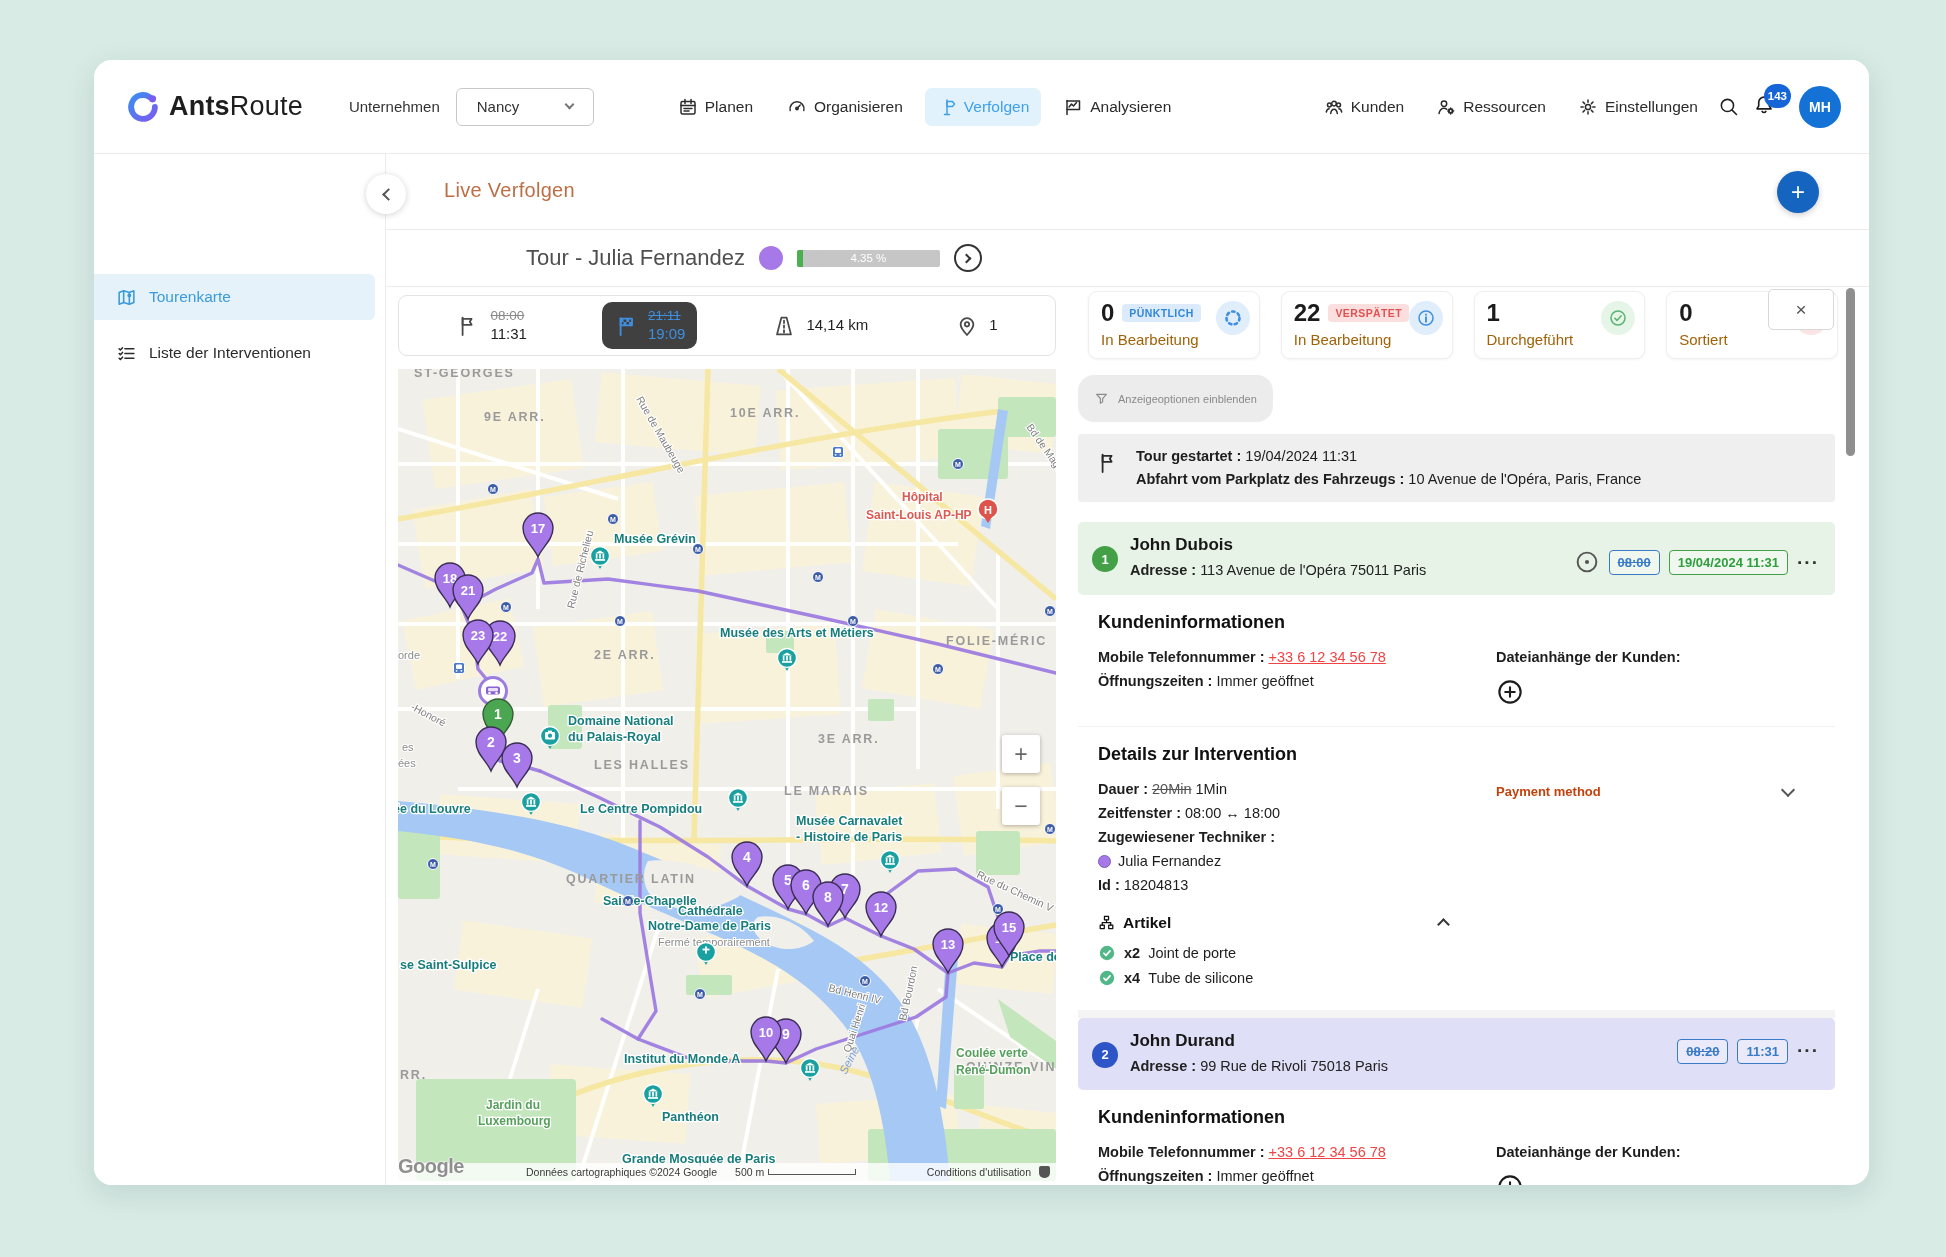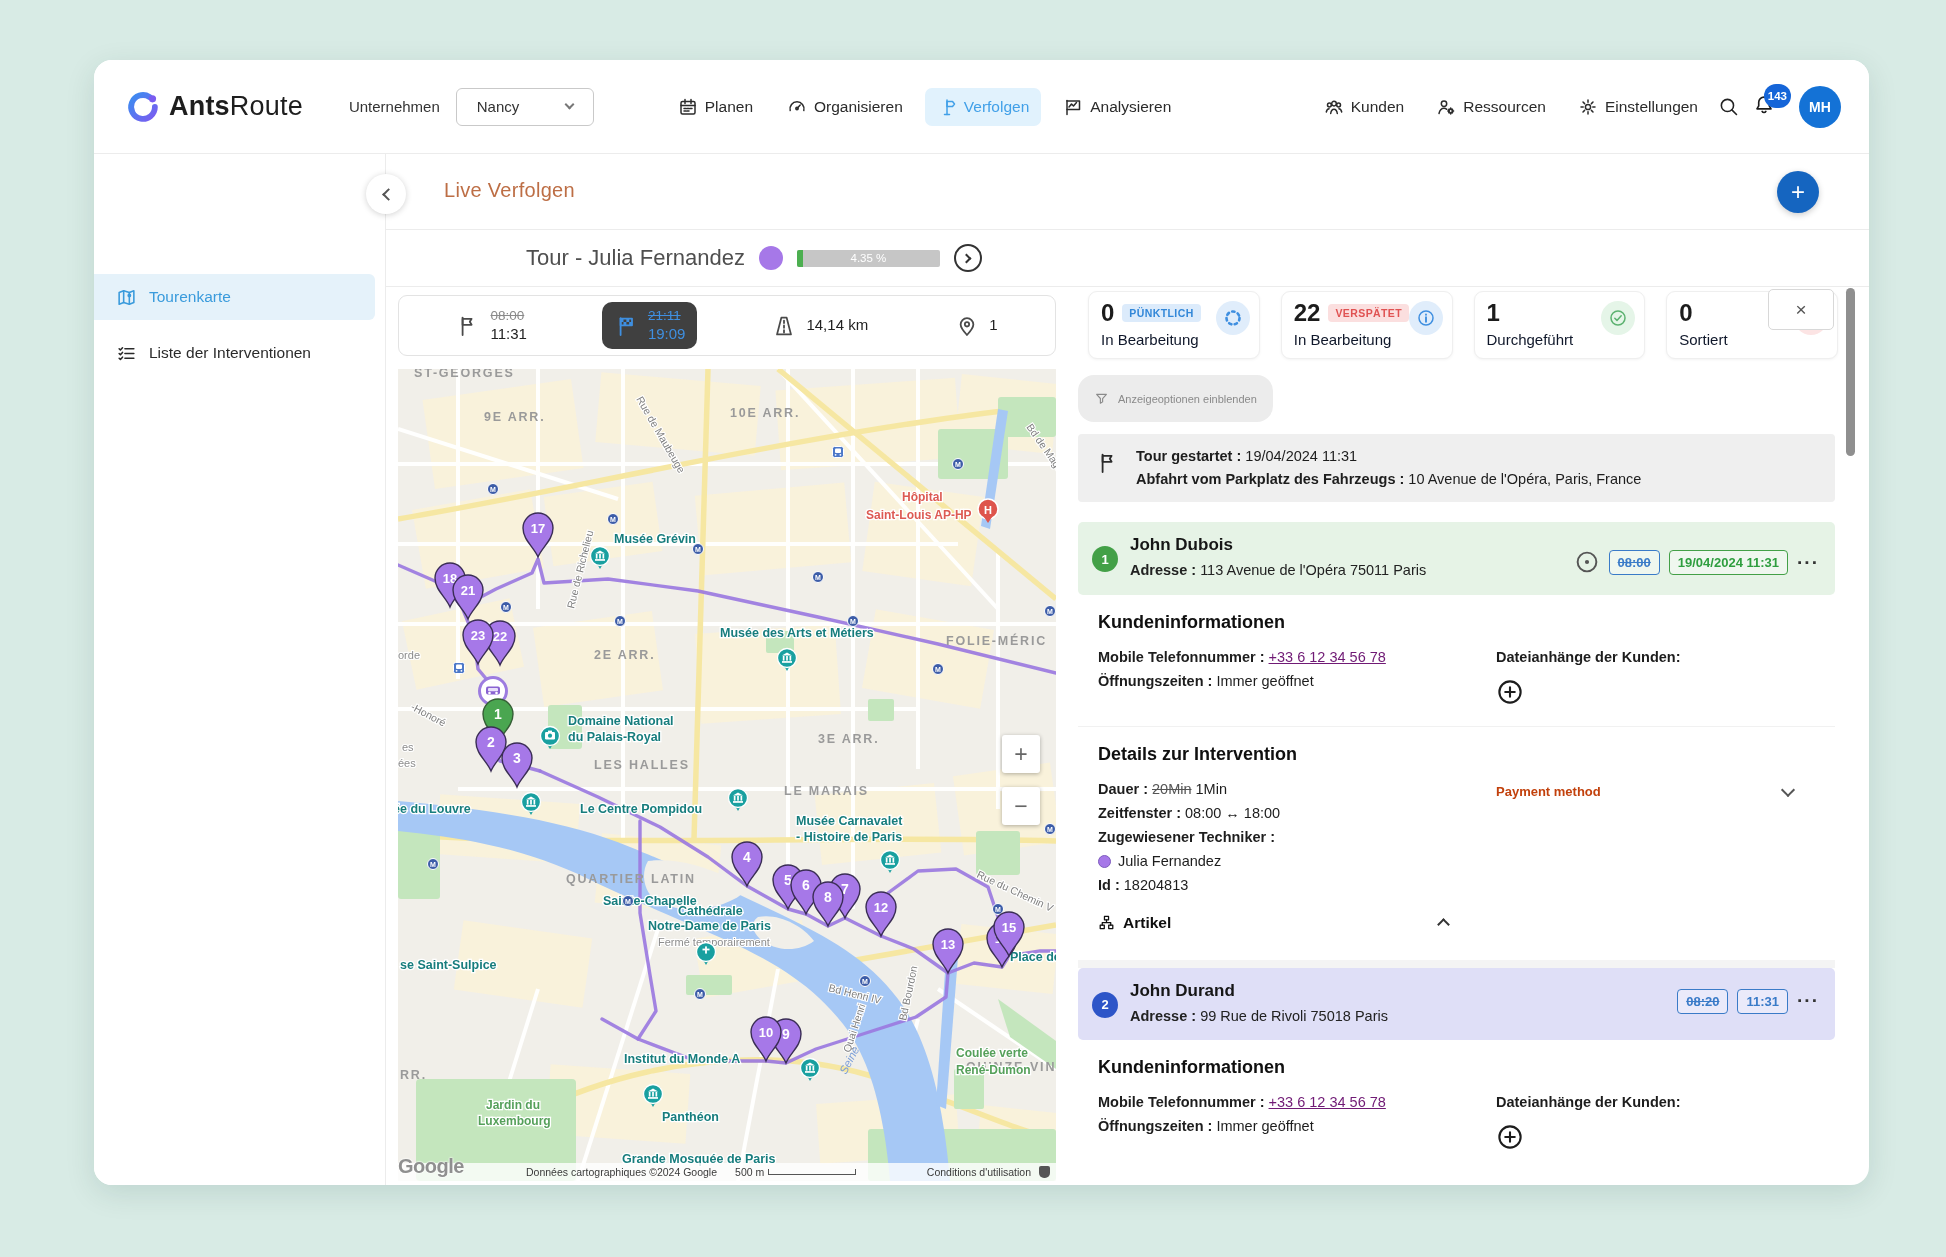--- a/index.html
+++ b/index.html
@@ -66,21 +66,21 @@
   .tcell.act .icon, .tcell.act .told, .tcell.act .tval { color:#3f8fe0; }
   .told { font-size:13.5px; color:#8a8a8a; text-decoration:line-through; line-height:1.25; }
   .tval { font-size:15px; color:#222; line-height:1.25; }
   .stat-cards { position:absolute; left:702px; top:4px; right:31px; height:68px; display:flex; gap:21px; }
   .scard { position:relative; flex:1; background:#fff; border:1px solid #efefef; border-radius:9px; box-shadow:0 1px 3px rgba(0,0,0,.05); padding:9px 12px; }
   .scount-row { display:flex; align-items:center; gap:8px; }
   .scount { font-size:24px; font-weight:800; color:#1c1c1c; line-height:1; }
   .sbadge { font-size:10.5px; font-weight:700; letter-spacing:.4px; padding:3px 7px; border-radius:4px; }
   .sbadge.blue { background:#dcebfb; color:#3287d8; }
   .sbadge.red  { background:#fbdfdf; color:#e05252; }
-  .slabel { font-size:15px; color:#0f172a; margin-top:6px; }
+  .slabel { font-size:15px; color:#a16207; margin-top:6px; }
   .sicon { position:absolute; right:9px; top:9px; width:34px; height:34px; border-radius:50%; display:flex; align-items:center; justify-content:center; }
   .sicon.blue { background:#e0edfb; color:#3f8fe0; }
   .sicon.green { background:#e5f5e8; color:#5cb270; }
   .sicon.red { background:#fce4e4; color:#e05b5b; }
 
   
   .map { position:absolute; left:304px; top:309px; width:658px; height:812px; background:#f1efe9; overflow:hidden; }
   .map svg.base { position:absolute; inset:0; }
   .ml-a { font-size:12.5px; font-weight:600; letter-spacing:1.8px; fill:#9a9a9a; }
   .ml-p { font-size:12.5px; font-weight:600; fill:#177d7d; paint-order:stroke; stroke:#fff; stroke-width:2.6px; }
@@ -122,21 +122,21 @@
   .tbox.blue { border:1.5px solid #3a7bc8; color:#3a7bc8; }
   .tbox.green { border:1.5px solid #43a047; color:#2f9e3f; }
   .tbox.strike { text-decoration:line-through; }
   .dots { font-size:19px; font-weight:700; color:#333; letter-spacing:1px; cursor:pointer; line-height:.6; }
   .panel-sec { padding:17px 24px 16px 20px; }
   .panel-sec.btop { border-top:1px solid #f1f1f1; }
   .panel-sec h3 { font-size:18px; font-weight:800; color:#101010; margin-bottom:13px; }
   .two-col { display:grid; grid-template-columns:398px 1fr; }
   .fline { font-size:14.5px; color:#1d1d1d; line-height:1.65; }
   .fline b { font-weight:700; }
-  .fline a { color:#701a75; text-decoration:underline; cursor:pointer; }
+  .fline a { color:#ef4444; text-decoration:underline; cursor:pointer; }
   .fline s { color:#555; }
   .plus-circle { width:28px; height:28px; border:none; background:none; color:#1d1d1d; margin-top:8px; cursor:pointer; padding:0; }
   .payrow { display:flex; align-items:center; justify-content:space-between; padding:6px 18px 0 0; }
   .payrow span.lbl { font-size:13px; font-weight:700; color:#c2410c; }
   .tech-line { display:flex; align-items:center; gap:7px; font-size:14.5px; color:#1d1d1d; line-height:1.65; }
   .tech-dot { width:13px; height:13px; border-radius:50%; background:#a678e8; border:1.5px solid #7d5bbe; }
   .artikel { margin-top:16px; }
   .art-head { display:flex; align-items:center; gap:8px; width:350px; font-size:15.5px; font-weight:800; color:#101010; margin-bottom:12px; }
   .art-head .chev { margin-left:auto; border-color:#333; }
   .art-item { display:flex; align-items:center; gap:8px; font-size:14.5px; color:#1d1d1d; margin-bottom:7px; }
@@ -953,20 +953,46 @@
                   <rect x="7.6" y="2.8" width="4.8" height="4"></rect>
                   <rect x="2.6" y="13.2" width="4.8" height="4"></rect>
                   <rect x="12.6" y="13.2" width="4.8" height="4"></rect>
                   <path d="M10 6.8v3.4M5 13.2v-3h10v3"></path>
                 </g>
               </svg>
             </span>
           <b>Artikel</b>
           <span class="chev up"></span>
         </div>
+        <div id="artikel-items">
+            <div class="art-item">
+              <span class="icon">
+                <svg width="18" height="18" viewBox="0 0 20 20">
+                  <g fill="none" stroke="currentColor" stroke-width="1.5" stroke-linecap="round" stroke-linejoin="round">
+                    <circle cx="10" cy="10" r="8" fill="#52b788" stroke="none"></circle>
+                    <path d="M6.6 10.3l2.3 2.3 4.5-5" stroke="#fff" stroke-width="1.9"></path>
+                  </g>
+                </svg>
+              </span>
+              <b>x2</b>
+              <span>Joint de porte</span>
+            </div>
+            <div class="art-item">
+              <span class="icon">
+                <svg width="18" height="18" viewBox="0 0 20 20">
+                  <g fill="none" stroke="currentColor" stroke-width="1.5" stroke-linecap="round" stroke-linejoin="round">
+                    <circle cx="10" cy="10" r="8" fill="#52b788" stroke="none"></circle>
+                    <path d="M6.6 10.3l2.3 2.3 4.5-5" stroke="#fff" stroke-width="1.9"></path>
+                  </g>
+                </svg>
+              </span>
+              <b>x4</b>
+              <span>Tube de silicone</span>
+            </div>
+          </div>
       </div>
     </section>
 
     <div class="band"></div>
 
     
     <div class="stop-card lav">
       <div class="stop-num b">2</div>
       <div class="stop-main">
         <div class="stop-name">John Durand</div>

